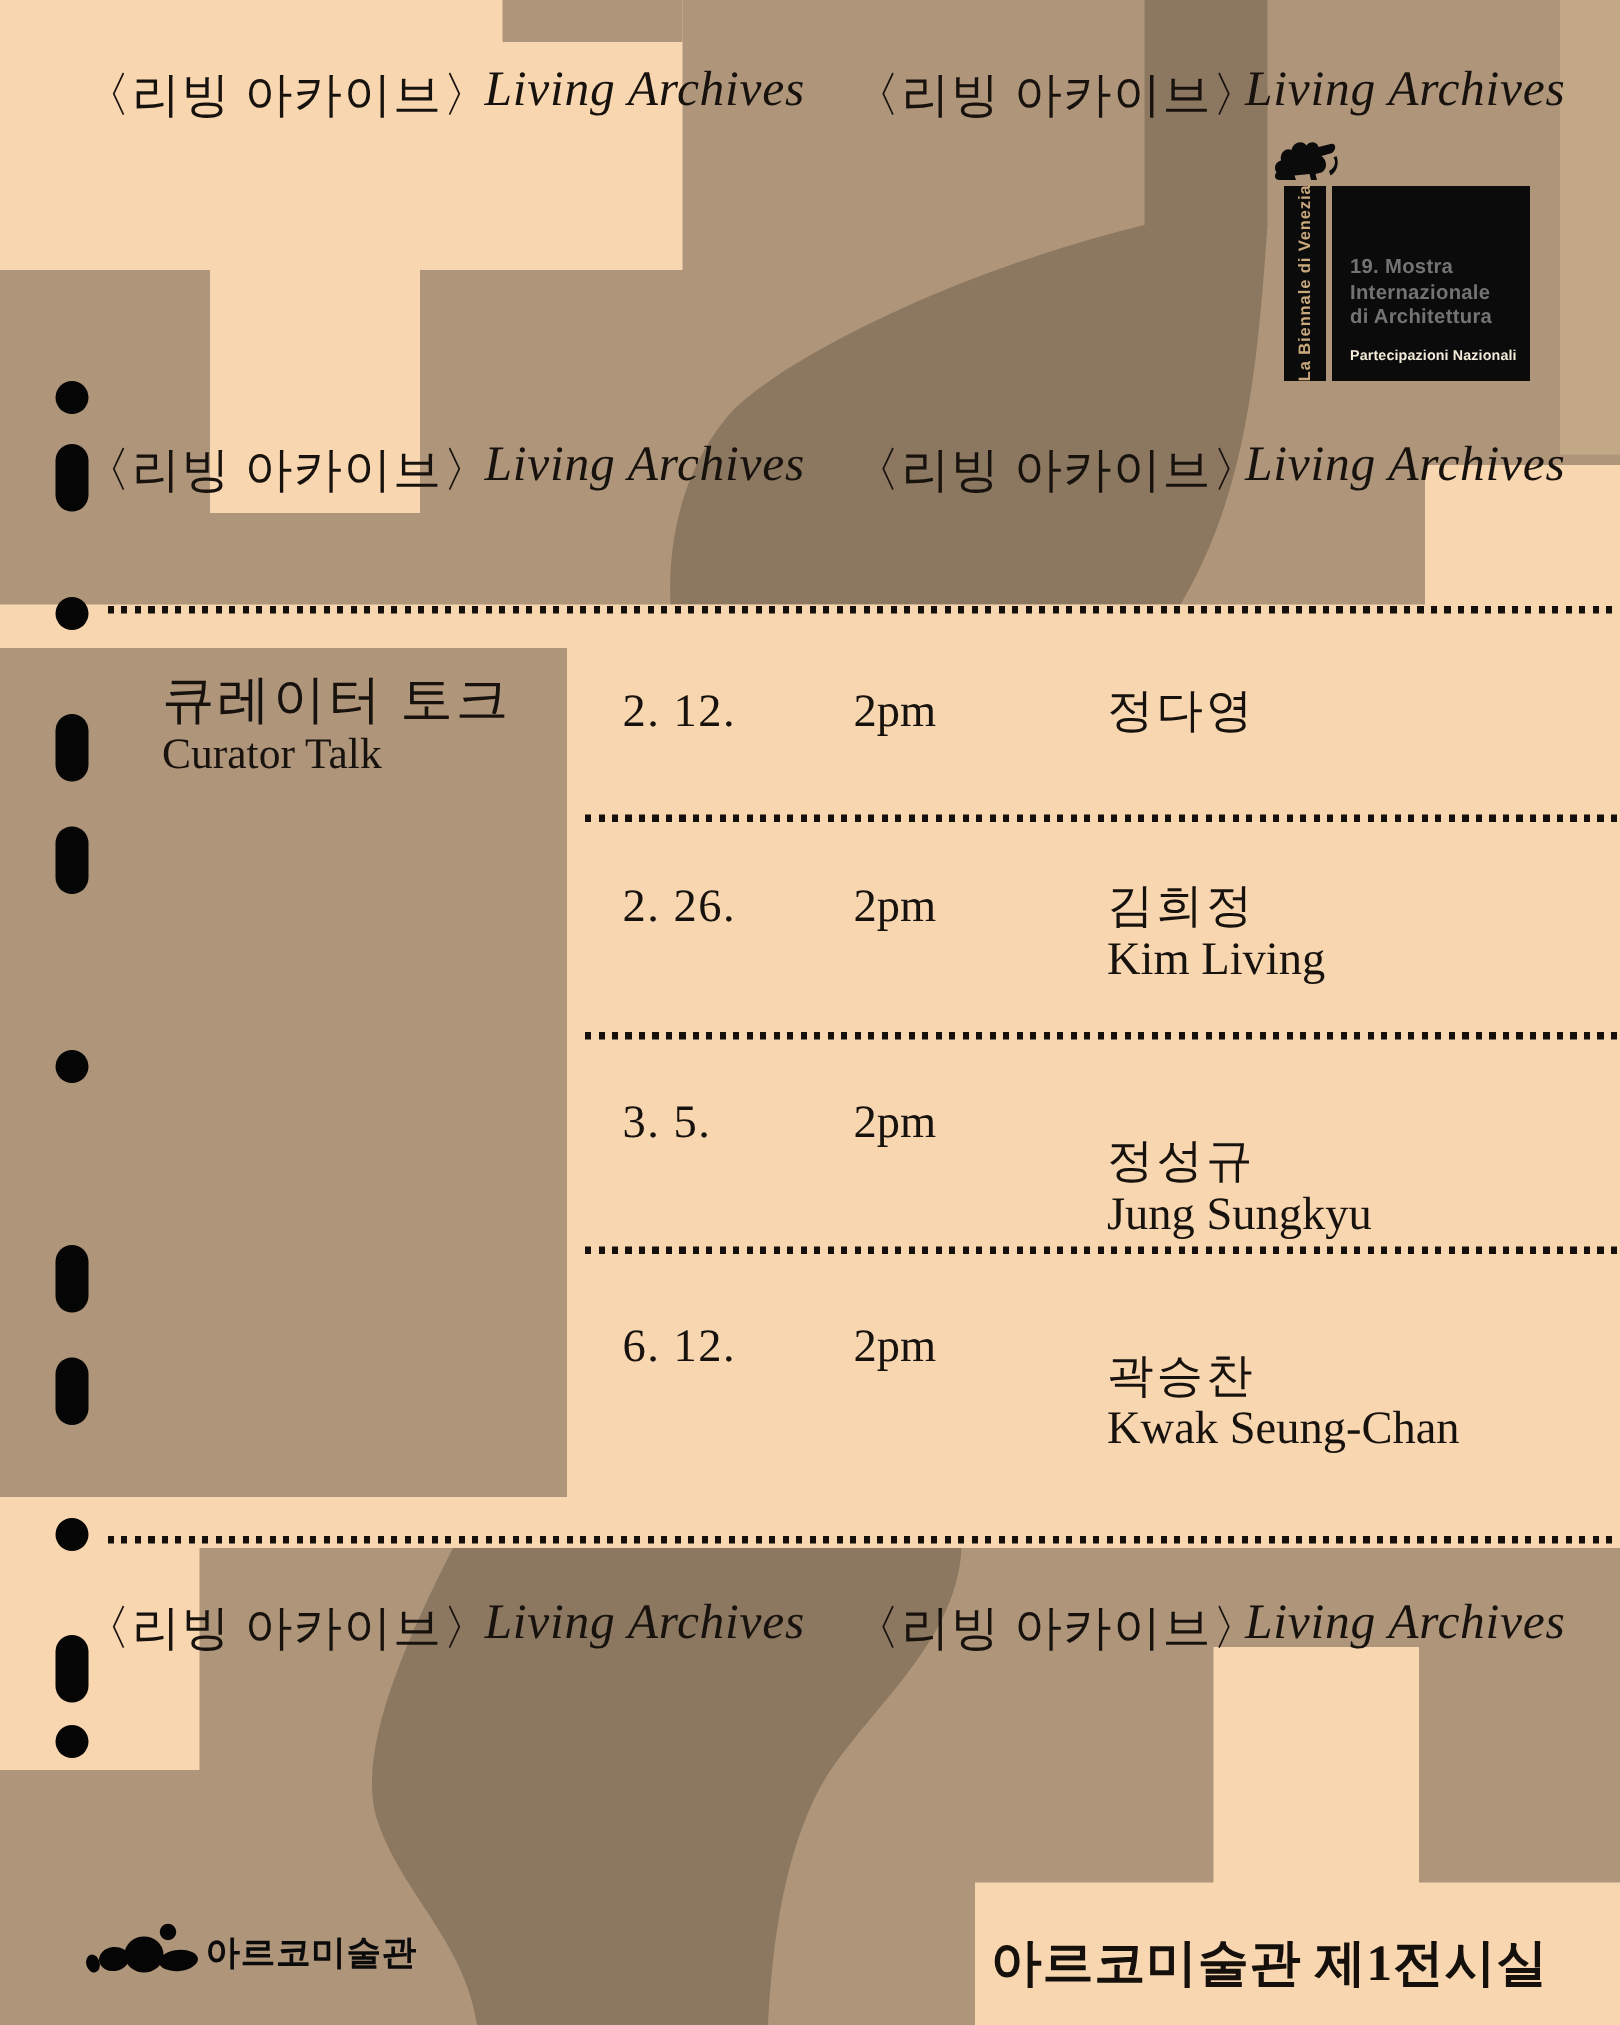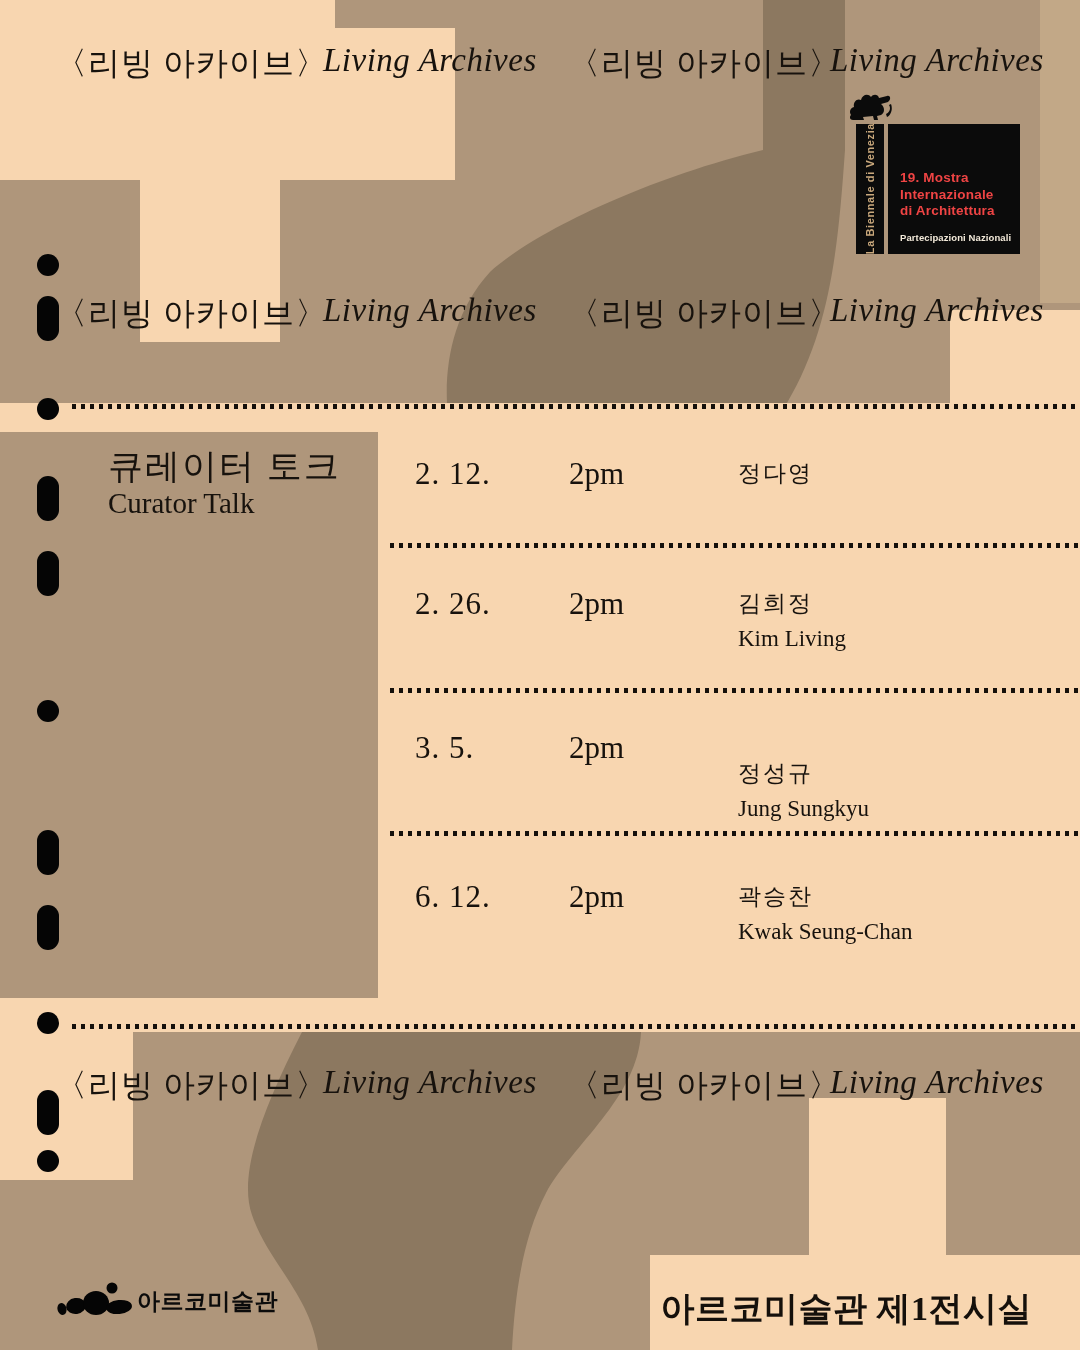--- a/index.html
+++ b/index.html
@@ -32,32 +32,32 @@
   
   .bn-strip{position:absolute;background:#0b0b0b;display:flex;align-items:center;justify-content:center;}
   .bn-vtext{
     writing-mode:vertical-rl;transform:rotate(180deg);
     font-family:"Liberation Sans","DejaVu Sans",sans-serif;
     font-weight:bold;font-size:11px;color:#C9A87C;letter-spacing:0.6px;white-space:nowrap;
   }
   .bn-box{position:absolute;background:#0b0b0b;box-sizing:border-box;padding:46px 8px 0 12px;}
   .bn-box .t{
     font-family:"Liberation Sans","DejaVu Sans",sans-serif;font-weight:bold;
-    font-size:13.5px;line-height:16.5px;color:#ef4444;letter-spacing:0.2px;
+    font-size:13.5px;line-height:16.5px;color:#737373;letter-spacing:0.2px;
   }
   .bn-box .s{
     font-family:"Liberation Sans","DejaVu Sans",sans-serif;font-weight:bold;
     font-size:9.5px;color:#F3EADA;margin-top:12px;letter-spacing:0.1px;
   }
   
   .prog-title-ko{position:absolute;left:108px;top:443px;font-size:35px;letter-spacing:2px;}
   .prog-title-en{position:absolute;left:108px;top:487px;font-size:29px;}
   .session .date{position:absolute;left:415px;font-size:31px;letter-spacing:1px;}
   .session .time{position:absolute;left:569px;font-size:31px;}
-  .session .names{position:absolute;left:738px;font-size:23px;line-height:35px;}
+  .session .names{position:absolute;left:738px;font-size:31px;line-height:35px;}
   .session .names .nko{letter-spacing:2px;}
   
   .arko-logo-text{
     position:absolute;left:137px;top:1286px;
     font-family:"Liberation Sans","DejaVu Sans",sans-serif;
     font-weight:bold;font-size:23px;letter-spacing:0.5px;color:#0b0b0b;
   }
   .venue{
     position:absolute;left:640px;top:1286px;width:392px;text-align:right;
     font-size:34px;font-weight:bold;letter-spacing:0.5px;color:#15100b;
@@ -160,21 +160,21 @@
     <span class="date" style="top:730px;">3. 5.</span>
     <span class="time" style="top:730px;">2pm</span>
     <span class="names" style="top:730px;">
       <span class="nko" style="display:block;margin-top:26px;">정성규</span>
       <span class="nen" style="display:block;">Jung Sungkyu</span>
     </span>
   </div>
   <div class="session">
     <span class="date" style="top:879px;">6. 12.</span>
     <span class="time" style="top:879px;">2pm</span>
-    <span class="names" style="top:879px;">
+    <span class="names" style="top:899px;">
       <span class="nko" style="display:block;">곽승찬</span>
       <span class="nen" style="display:block;">Kwak Seung-Chan</span>
     </span>
   </div>
 
   <svg class="abs" style="left:55px;top:1276px;" width="82" height="46" viewBox="0 0 82 46">
     <ellipse fill="#050505" cx="7" cy="33" rx="4.5" ry="6" transform="rotate(-15 7 33)"></ellipse>
     <ellipse fill="#050505" cx="21" cy="30" rx="10" ry="8" transform="rotate(-8 21 30)"></ellipse>
     <ellipse fill="#050505" cx="41" cy="27" rx="13" ry="12"></ellipse>
     <circle fill="#050505" cx="57" cy="12" r="5.5"></circle>

